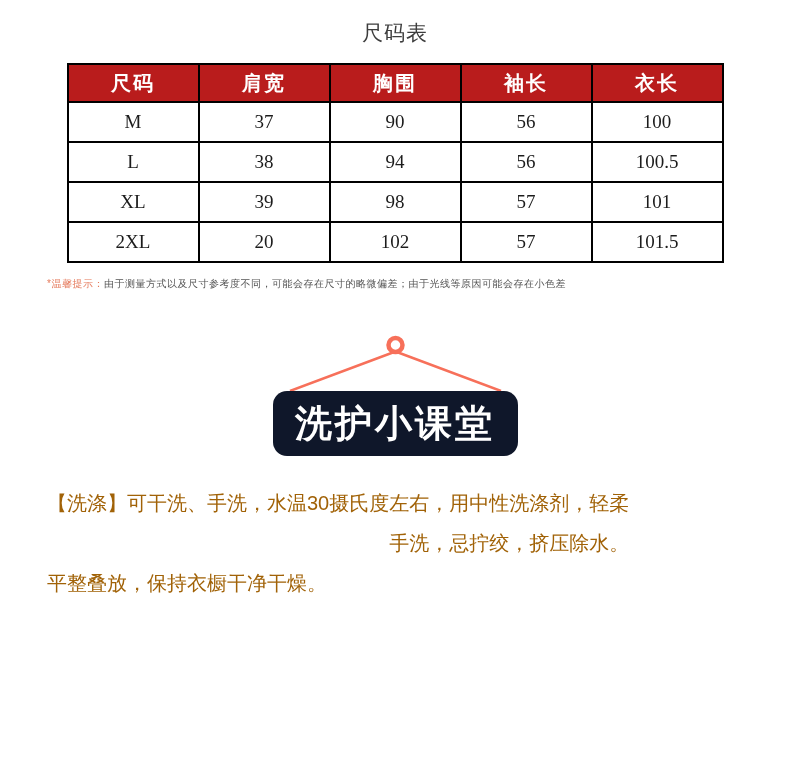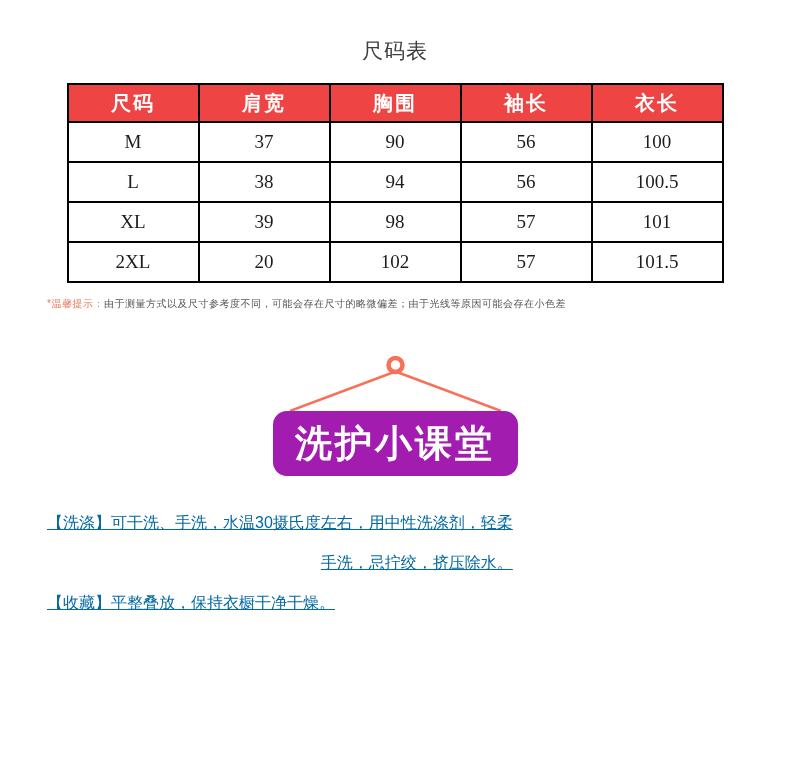--- a/index.html
+++ b/index.html
@@ -4,36 +4,36 @@
 <style>
   html,body{margin:0;padding:0;background:#ffffff;}
   .sheet{
     position:relative;
     width:790px;height:772px;
     background:#ffffff;
     font-family:"Liberation Sans","DejaVu Sans",sans-serif;
     overflow:hidden;
   }
   .title{
-    margin:18px;padding-top:19px;
+    margin:0;padding-top:19px;
     text-align:center;
     font-size:21px;font-weight:500;
     color:#3d3d3d;
     letter-spacing:1px;
   }
   table.size-table{
     width:657px;
     margin:16px auto 0;
     border-collapse:collapse;
     table-layout:fixed;
     font-family:"Liberation Serif","DejaVu Serif",serif;
     text-align:center;
   }
   table.size-table th{
-    background:#ef4444;
+    background:#b91c1c;
     color:#ffffff;
     font-size:20px;
     font-weight:bold;
     height:34px;
     border:2px solid #000000;
     letter-spacing:2px;
     margin-left:8px;
   }
   table.size-table td{
     height:36px;
@@ -52,34 +52,33 @@
   .badge-wrap{
     width:245px;
     margin:44px auto 0;
     display:flex;
     flex-direction:column;
     align-items:center;
   }
   .hanger{display:block;}
   .badge{
     width:245px;height:65px;
-    background:#a21caf;
+    background:#0f172a;
     border-radius:14px;
     display:flex;align-items:center;justify-content:center;
     color:#ffffff;
     font-size:37px;
     font-weight:bold;
     letter-spacing:3px;
   }
   .care{
     margin:27px 40px 0 47px;
-    font-size:16px;
+    font-size:20px;
     line-height:40px;
-    color:#0369a1;
-    text-decoration:underline;
+    color:#a16207;
   }
   .care-item{display:flex;align-items:flex-start;}
   .care-label{flex:none;white-space:nowrap;}
   .care-text{display:block;text-align:right;}
   .care-line{display:block;white-space:nowrap;}
 </style>
 </head>
 <body>
 
 <div class="sheet">
@@ -144,20 +143,19 @@
     <div class="care-item">
       <span class="care-label">【洗涤】</span>
       <span class="care-text">
         <span class="care-line">可干洗、手洗，水温30摄氏度左右，用中性洗涤剂，轻柔</span>
         <span class="care-line">手洗，忌拧绞，挤压除水。</span>
       </span>
     </div>
     <div class="care-item">
     </div>
     <div class="care-item">
-      <span class="care-label">【收藏】</span>
       <span class="care-text">
         <span class="care-line">平整叠放，保持衣橱干净干燥。</span>
       </span>
     </div>
   </div>
 
 </div>
 
 </body></html>

